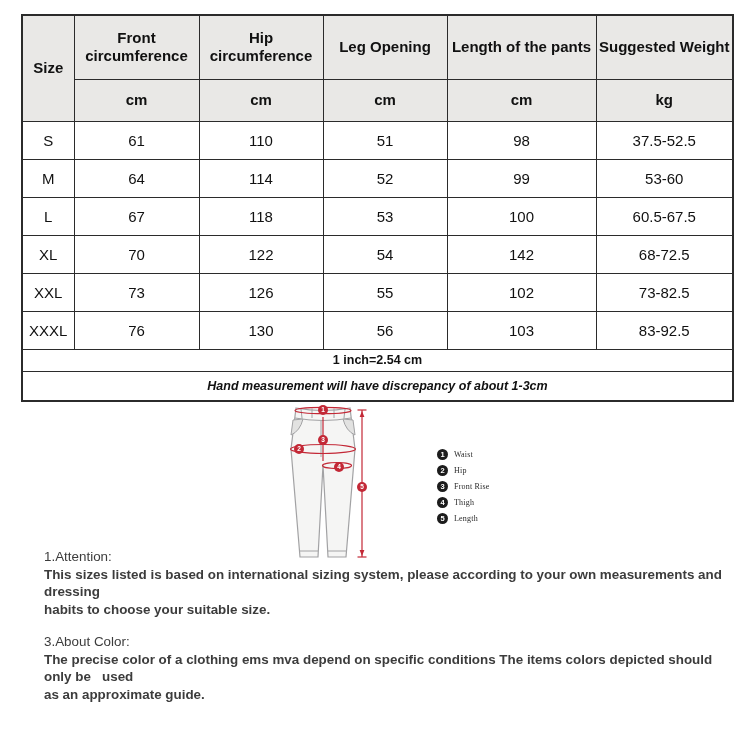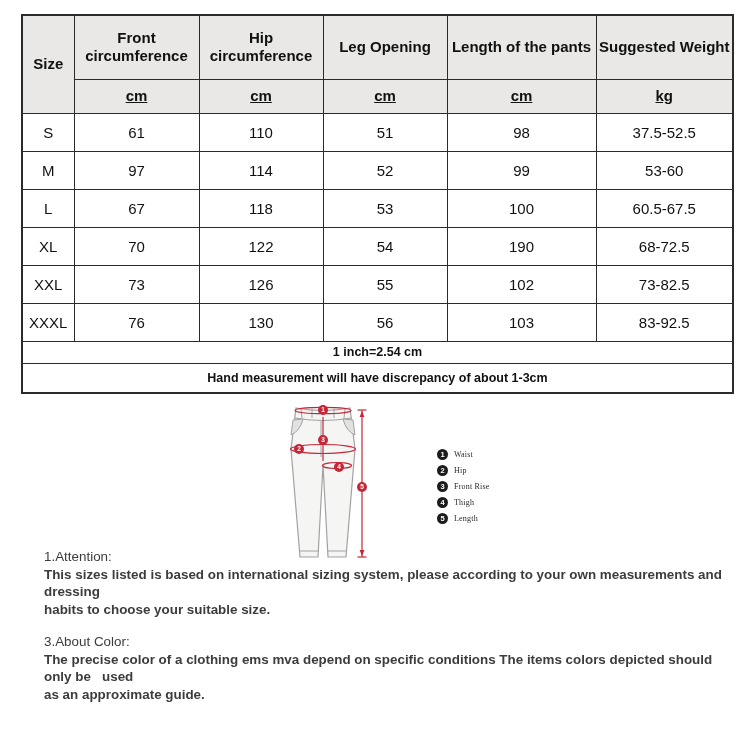--- a/index.html
+++ b/index.html
@@ -3,24 +3,24 @@
 <meta charset="utf-8">
 <style>
   html,body{margin:0;padding:0;width:750px;height:750px;background:#ffffff;overflow:hidden;}
   body{font-family:"Liberation Sans",sans-serif;position:relative;color:#141414;}
 
   
   .size-table{position:absolute;left:21px;top:14px;width:711px;border-collapse:collapse;table-layout:fixed;border:2px solid #2b2b2b;}
   .size-table td{border:1px solid #2b2b2b;text-align:center;vertical-align:middle;padding:0 2px;font-size:15px;color:#111;}
   .size-table td.hcell{background:#e9e8e6;font-weight:bold;line-height:1.25;}
   .size-table tr.head-row{height:64px;}
-  .size-table tr.unit-row{height:34px;text-decoration:underline;}
+  .size-table tr.unit-row{height:42px;}
   .size-table tr.data-row{height:38px;}
   .size-table tr.note-row-1{height:22px;}
-  .size-table tr.note-row-2{height:30px;}
+  .size-table tr.note-row-2{height:30px;font-style:italic;}
   .size-table td.note-cell{font-size:12.5px;font-weight:bold;}
 
   
   .pants-svg{position:absolute;left:287px;top:403px;}
   .legend{position:absolute;left:437px;top:446px;}
   .legend-item{display:flex;align-items:center;height:16px;}
   .legend-dot{width:11px;height:11px;border-radius:50%;background:#1c1c1c;color:#fff;font-size:7.5px;font-weight:bold;
               display:flex;align-items:center;justify-content:center;margin-right:6px;flex:0 0 auto;}
   .legend-label{font-size:8px;color:#2b2b2b;letter-spacing:0.2px;font-family:Liberation Serif, serif;}
 
@@ -61,40 +61,40 @@
   <tr class="data-row">
     <td>S</td>
     <td>61</td>
     <td>110</td>
     <td>51</td>
     <td>98</td>
     <td>37.5-52.5</td>
   </tr>
   <tr class="data-row">
     <td>M</td>
-    <td>97</td>
+    <td>64</td>
     <td>114</td>
     <td>52</td>
     <td>99</td>
     <td>53-60</td>
   </tr>
   <tr class="data-row">
     <td>L</td>
     <td>67</td>
     <td>118</td>
     <td>53</td>
     <td>100</td>
     <td>60.5-67.5</td>
   </tr>
   <tr class="data-row">
     <td>XL</td>
     <td>70</td>
     <td>122</td>
     <td>54</td>
-    <td>190</td>
+    <td>142</td>
     <td>68-72.5</td>
   </tr>
   <tr class="data-row">
     <td>XXL</td>
     <td>73</td>
     <td>126</td>
     <td>55</td>
     <td>102</td>
     <td>73-82.5</td>
   </tr>

